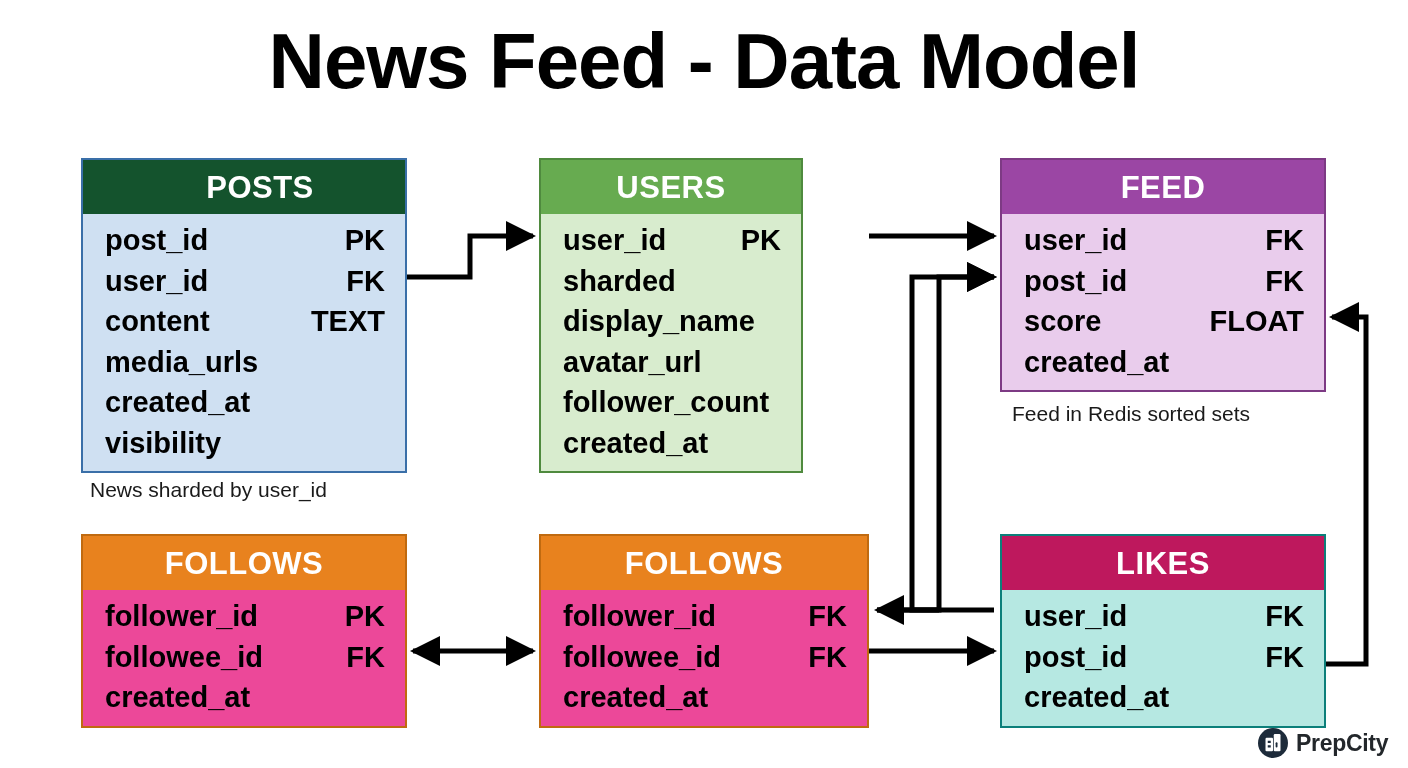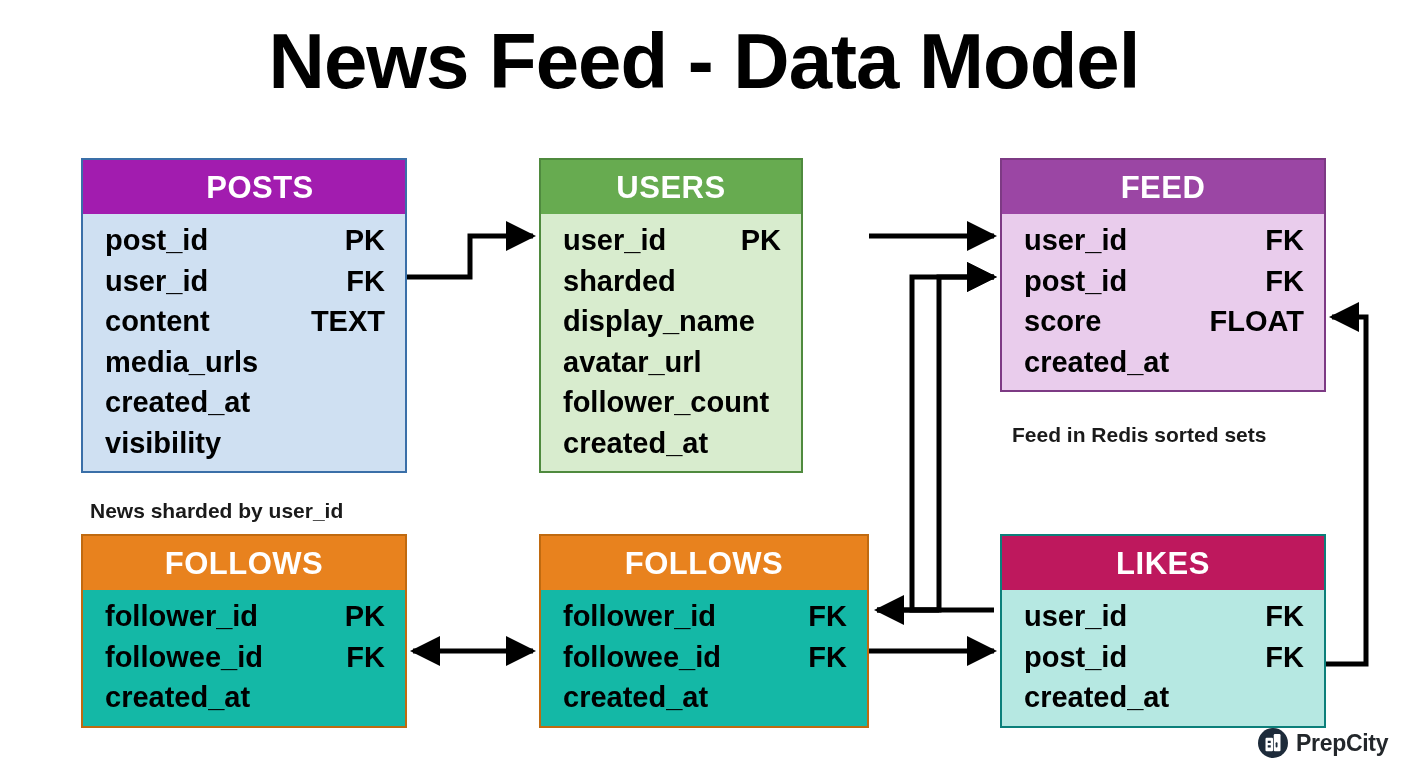--- a/index.html
+++ b/index.html
@@ -70,48 +70,47 @@
     font-size: 29px;
     font-weight: bold;
     line-height: 40.5px;
     white-space: nowrap;
   }
   .entity .field-name { text-align: left; }
   .entity .field-key  { text-align: right; padding-left: 14px; }
 
   
   .e-posts   { border-color: #3a6fa8; }
-  .e-posts   .ent-header { background: #a21caf; padding-left: 32px; }
+  .e-posts   .ent-header { background: #14532d; padding-left: 32px; }
   .e-posts   .ent-body   { background: #cfe0f2; }
 
   .e-users   { border-color: #4f8a3e; }
   .e-users   .ent-header { background: #67ab50; }
   .e-users   .ent-body   { background: #d8ecce; }
 
   .e-feed    { border-color: #7d3a84; }
   .e-feed    .ent-header { background: #9b46a4; }
   .e-feed    .ent-body   { background: #e9ccec; }
 
   .e-follows { border-color: #c06a10; }
   .e-follows .ent-header { background: #e8821e; }
-  .e-follows .ent-body   { background: #14b8a6; }
+  .e-follows .ent-body   { background: #ec4899; }
 
   .e-likes   { border-color: #0c7f7a; }
   .e-likes   .ent-header { background: #be185d; }
   .e-likes   .ent-body   { background: #b6e8e2; }
 
   
   .caption {
     position: absolute;
     font-size: 21px;
-    font-weight: bold;
+    font-weight: normal;
     line-height: 1;
     color: #1a1a1a;
     white-space: nowrap;
-    margin-top: 21px;
   }
 
   
   #connectors {
     position: absolute;
     left: 0; top: 0;
     width: 1408px;
     height: 768px;
     pointer-events: none;
   }

